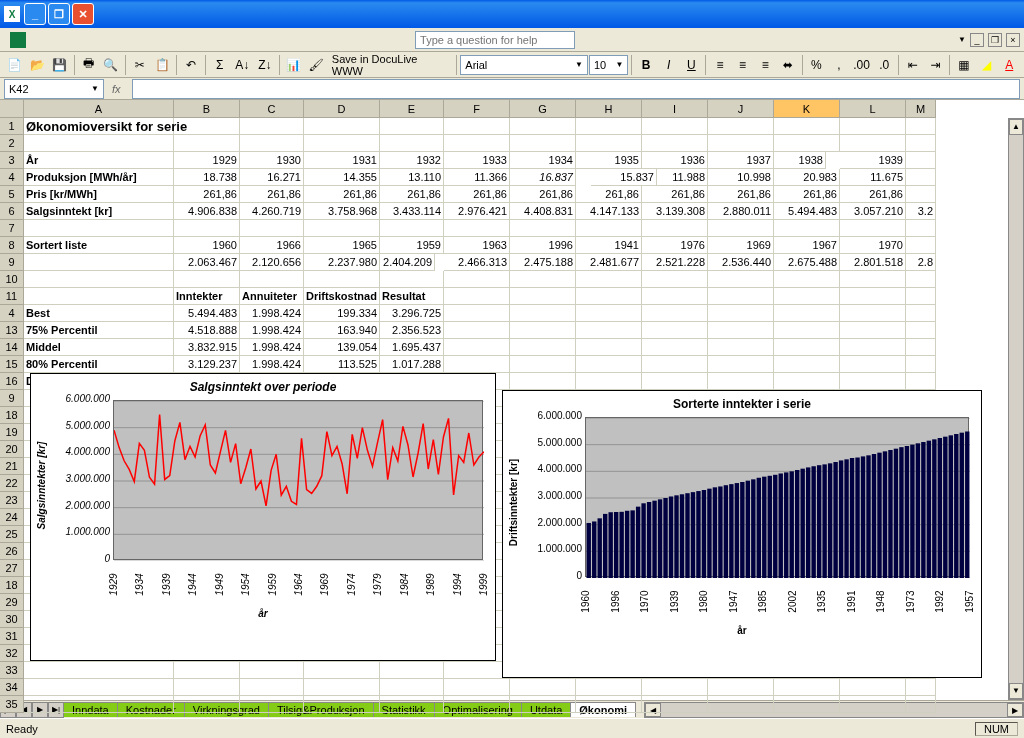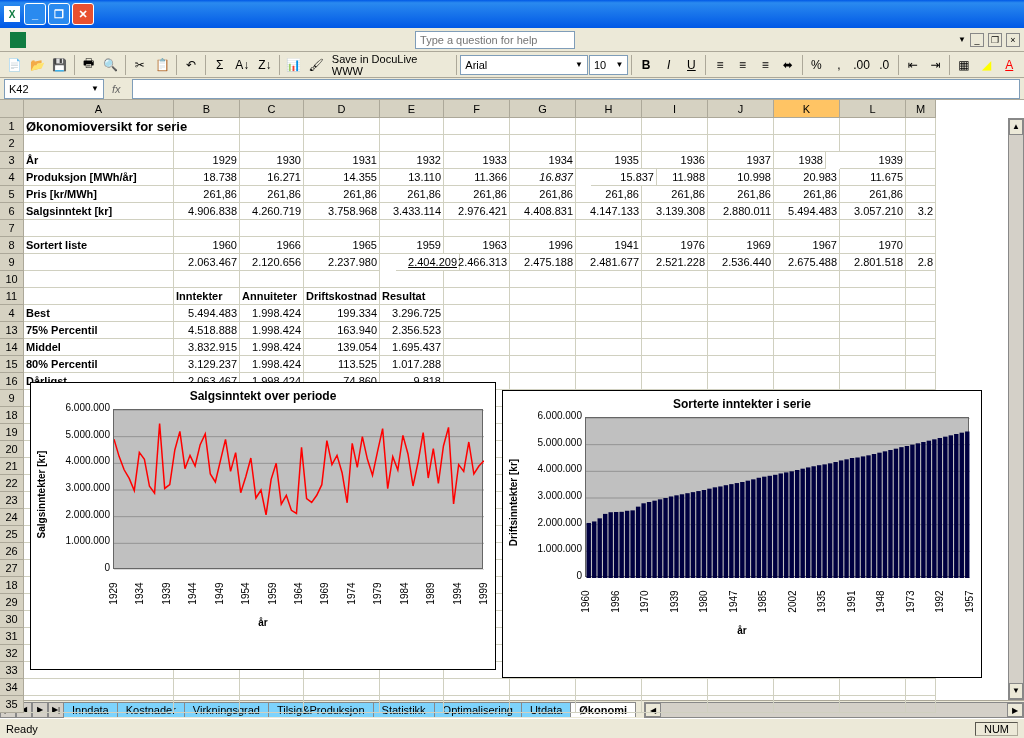--- a/index.html
+++ b/index.html
@@ -49,21 +49,21 @@
 .plot { background: #c0c0c0; border: 1px solid #666; position: relative; margin: 0 auto; }
 .y-axis-label { position: absolute; left: 2px; top: 50%; transform: rotate(-90deg) translateX(-50%); transform-origin: left center; font-size: 10px; font-weight: bold; white-space: nowrap; }
 .x-axis-label { text-align: center; font-size: 10px; font-weight: bold; padding-top: 2px; }
 .y-ticks { position: absolute; left: -62px; top: -6px; height: 100%; width: 58px; }
 .y-tick { position: absolute; right: 0; font-size: 10px; text-align: right; width: 58px; }
 .x-ticks { position: absolute; bottom: -42px; left: 0; width: 100%; height: 40px; }
 .x-tick { position: absolute; font-size: 10px; transform: rotate(-90deg); transform-origin: center; white-space: nowrap; }
 
 .sheet-tabs { height: 18px; background: #ece9d8; display: flex; align-items: center; border-top: 1px solid #aca899; font-size: 11px; }
 .tab-nav { width: 16px; height: 16px; border: 1px solid #888; display: flex; align-items: center; justify-content: center; cursor: pointer; font-size: 8px; background: #d4d0c8; }
-.sheet-tab { padding: 1px 8px; border: 1px solid #888; border-bottom: none; background: #7dd3fc; cursor: pointer; margin-left: -1px; }
+.sheet-tab { padding: 1px 8px; border: 1px solid #888; border-bottom: none; background: #84cc16; cursor: pointer; margin-left: -1px; }
 .sheet-tab.active { background: #fff; font-weight: bold; }
 .hscroll { flex: 1; height: 16px; background: #d4d0c8; border: 1px solid #888; margin-left: 8px; display: flex; }
 .hscroll .arrow { width: 16px; background: #ece9d8; border: 1px solid #888; text-align: center; cursor: pointer; font-size: 8px; line-height: 14px; }
 .hscroll .track { flex: 1; }
 
 .statusbar { height: 20px; background: #ece9d8; border-top: 1px solid #fff; display: flex; align-items: center; padding: 0 6px; font-size: 11px; }
 .statusbar .cell-right { margin-left: auto; border: 1px inset #aca899; padding: 0 8px; }
 
 .vscroll { position: absolute; right: 0; top: 18px; bottom: 0; width: 16px; background: #d4d0c8; border: 1px solid #888; }
 .vscroll .arrow { height: 16px; background: #ece9d8; border: 1px solid #888; text-align: center; line-height: 14px; font-size: 8px; cursor: pointer; }
@@ -358,21 +358,21 @@
       <div class="cell" style="left: 280px; top: 561px; width: 76px; height: 17px;"></div>
       <div class="cell" style="left: 280px; top: 578px; width: 76px; height: 17px;"></div>
       <div class="cell" style="left: 356px; top: 0px; width: 64px; height: 17px;"></div>
       <div class="cell" style="left: 356px; top: 17px; width: 64px; height: 17px;"></div>
       <div class="cell r" style="left: 356px; top: 34px; width: 64px; height: 17px;">1932</div>
       <div class="cell r" style="left: 356px; top: 51px; width: 64px; height: 17px;">13.110</div>
       <div class="cell r" style="left: 356px; top: 68px; width: 64px; height: 17px;">261,86</div>
       <div class="cell r" style="left: 356px; top: 85px; width: 64px; height: 17px;">3.433.114</div>
       <div class="cell" style="left: 356px; top: 102px; width: 64px; height: 17px;"></div>
       <div class="cell r" style="left: 356px; top: 119px; width: 64px; height: 17px;">1959</div>
-      <div class="cell r" style="left: 372px; top: 136px; width: 64px; height: 17px; text-decoration: underline;">2.404.209</div>
+      <div class="cell r" style="left: 347px; top: 136px; width: 64px; height: 17px;">2.404.209</div>
       <div class="cell" style="left: 356px; top: 153px; width: 64px; height: 17px;"></div>
       <div class="cell hdr" style="left: 356px; top: 170px; width: 64px; height: 17px;">Resultat</div>
       <div class="cell r" style="left: 356px; top: 187px; width: 64px; height: 17px;">3.296.725</div>
       <div class="cell r" style="left: 356px; top: 204px; width: 64px; height: 17px;">2.356.523</div>
       <div class="cell r" style="left: 356px; top: 221px; width: 64px; height: 17px;">1.695.437</div>
       <div class="cell r" style="left: 356px; top: 238px; width: 64px; height: 17px;">1.017.288</div>
       <div class="cell r" style="left: 356px; top: 255px; width: 64px; height: 17px;">-9.818</div>
       <div class="cell" style="left: 356px; top: 272px; width: 64px; height: 17px;"></div>
       <div class="cell" style="left: 356px; top: 289px; width: 64px; height: 17px;"></div>
       <div class="cell" style="left: 356px; top: 306px; width: 64px; height: 17px;"></div>
@@ -672,21 +672,21 @@
       <div class="cell" style="left: 882px; top: 544px; width: 30px; height: 17px;"></div>
       <div class="cell" style="left: 882px; top: 561px; width: 30px; height: 17px;"></div>
       <div class="cell" style="left: 882px; top: 578px; width: 30px; height: 17px;"></div>
     </div>
   <div class="vscroll">
     <div class="arrow">▲</div>
     <div style="flex:1"></div>
     <div class="arrow" style="position:absolute;bottom:0;width:100%;">▼</div>
   </div>
 
-  <div class="chart" id="chart1" style="left:30px;top:282px;width:466px;height:288px;">
+  <div class="chart" id="chart1" style="left:30px;top:273px;width:466px;height:288px;font-style:italic;">
     <div class="chart-title">Salgsinntekt over periode</div>
     <div style="position:relative;padding-left:80px;padding-right:10px;">
       <div class="y-axis-label" style="left:10px;top:80px;">Salgsinntekter [kr]</div>
       <div class="plot" id="plot1" style="width:370px;height:160px;">
         <div class="y-ticks" id="yticks1">
             <div class="y-tick" style="top: 158px;">0</div>
             <div class="y-tick" style="top: 131.333px;">1.000.000</div>
             <div class="y-tick" style="top: 104.667px;">2.000.000</div>
             <div class="y-tick" style="top: 78px;">3.000.000</div>
             <div class="y-tick" style="top: 51.3333px;">4.000.000</div>

